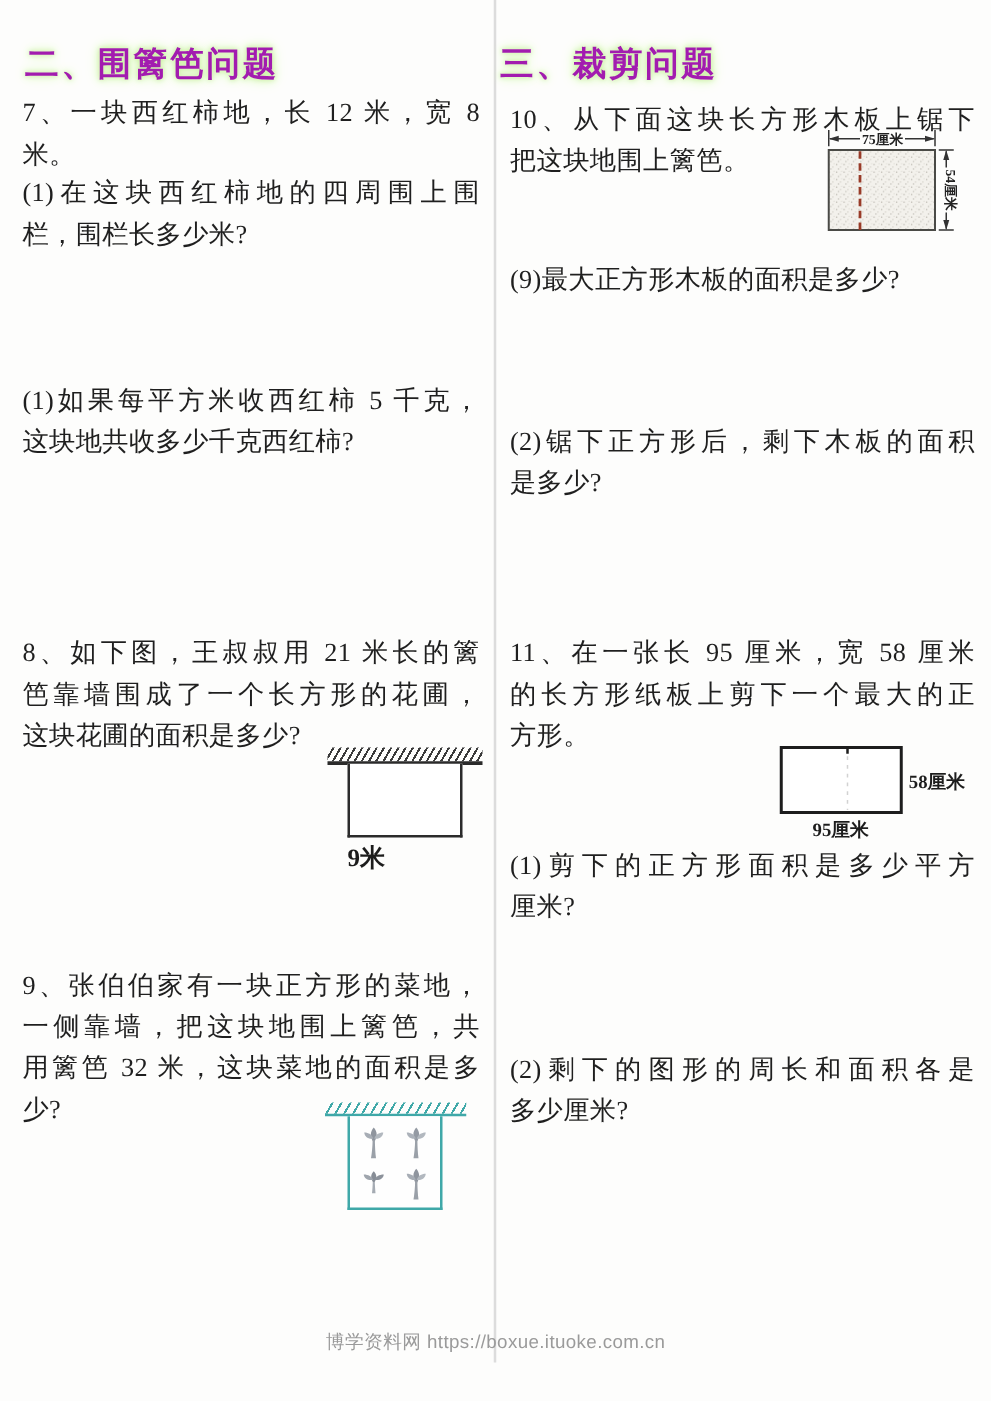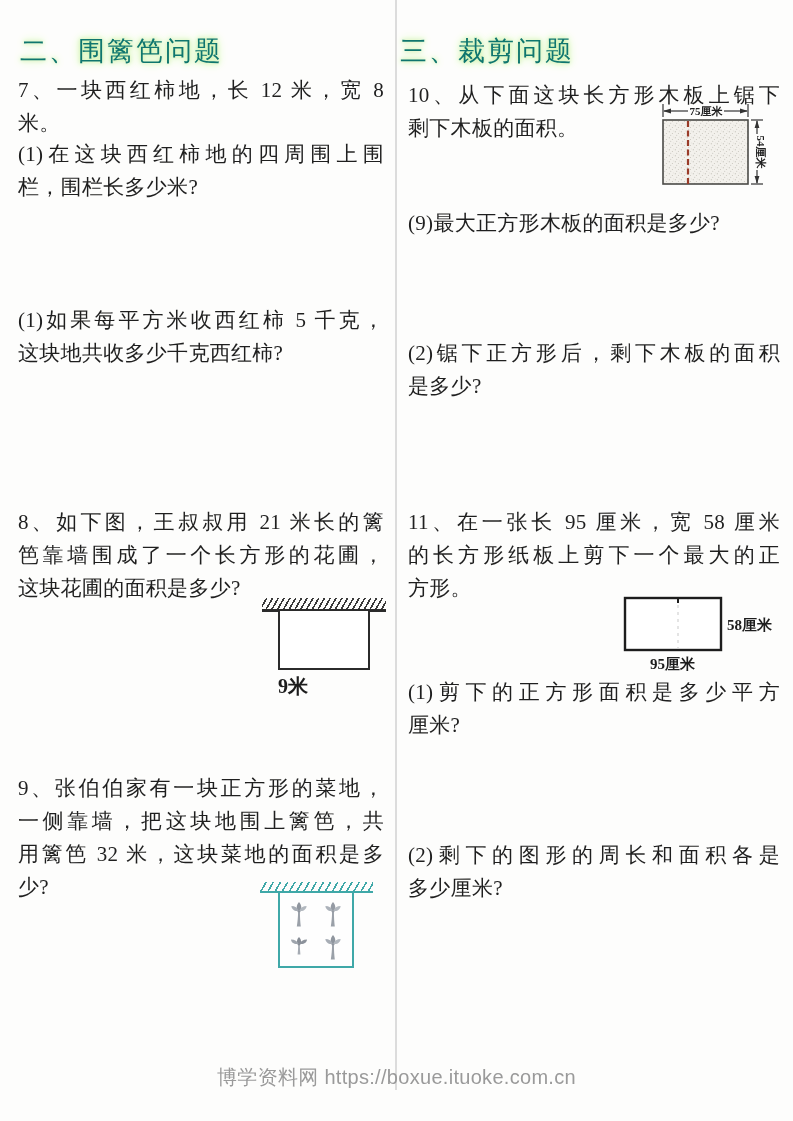--- a/index.html
+++ b/index.html
@@ -4,22 +4,22 @@
 <style>
   html,body { margin:0; padding:0; }
   body {
     width:793px; height:1121px; position:relative; overflow:hidden;
     background:#fdfdfc; color:#1f1f1f;
     font-family:"Liberation Serif", serif;
   }
   .page { position:absolute; inset:0; }
   .divider { position:absolute; background:#dcdcdc; width:1.5px; }
   .hdr {
-    position:absolute; font-size:27px; font-weight:400; letter-spacing:2px;
-    color:#0f766e;
+    position:absolute; font-size:27px; font-weight:700; letter-spacing:2px;
+    color:#a21caf;
     text-shadow:0 0 1px #eaffd5, 0 0 4px #c3ef97, 0 0 8px #d5f7b2, 0 0 12px #e4fccb;
     white-space:nowrap;
   }
   .txt { position:absolute; font-size:21px; line-height:33px; letter-spacing:0.3px; }
   .jline { text-align:justify; text-align-last:justify; }
   .lline { text-align:left; }
   
   .fig { position:absolute; }
   .hatch-dark {
     position:absolute; left:0; top:0; height:11px; width:100%;
@@ -35,21 +35,21 @@
     position:absolute; left:0; top:0; height:9px; width:100%;
     background:repeating-linear-gradient(120deg, transparent 0 4.6px, #3fa8a8 4.6px 6.2px);
   }
   .wall-teal { position:absolute; left:0; top:9px; width:100%; height:2px; background:#3fa8a8; }
   .square9 { position:absolute; left:18px; top:11px; width:76px; height:75px;
     border:2px solid #3fa8a8; border-top:none; background:#fefefe; box-sizing:border-box;
     display:grid; grid-template-columns:1fr 1fr; place-items:center; padding:4px 2px 2px; }
   .plant { width:24px; height:28px; }
   .footer {
     position:absolute; left:0; width:793px; text-align:center;
-    font-family:"Liberation Sans", sans-serif; font-size:20px; color:#9a9a9a;
+    font-family:"Liberation Sans", sans-serif; font-size:15px; color:#9a9a9a;
     letter-spacing:0.3px;
   }
   svg text { font-family:"Liberation Serif", serif; }
 </style>
 </head>
 <body>
 
 <div class="page">
 
   <div class="divider" style="left:395px; top:0; height:1090px;"></div>
@@ -119,21 +119,21 @@
         <path d="M13 11 C16.8 11.4 19.4 9 19.6 6 C16 6 13.4 7.8 12.4 10.8Z" fill="#b2b8bf"></path>
         <path d="M11.1 12 C11 17.5 10.5 22.5 9.8 26.5 L13.8 26.5 C13.2 22 13 17.5 12.9 12Z" fill="#9aa0a8"></path>
       </svg>
     </div>
   </div>
 
   <div class="hdr" style="left:400px; top:33px;">三、裁剪问题</div>
 
   <div class="txt" style="left:408px; top:79px; width:372px;">
     <div class="jline">10、从下面这块长方形木板上锯下</div>
-    <div class="lline">剩下木板的面积。</div>
+    <div class="lline">把这块地围上篱笆。</div>
   </div>
 
   <svg class="fig" style="left:650px; top:100px;" width="135" height="100" viewBox="0 0 135 100">
     <defs>
       <pattern id="speckle" width="6" height="6" patternUnits="userSpaceOnUse">
         <rect width="6" height="6" fill="#f3f1ec"></rect>
         <circle cx="1.3" cy="1.7" r="0.55" fill="#b3b0a7"></circle>
         <circle cx="4.4" cy="3.6" r="0.5" fill="#c2bfb5"></circle>
         <circle cx="2.8" cy="5.2" r="0.45" fill="#a8a59c"></circle>
         <circle cx="5.3" cy="0.9" r="0.4" fill="#cfccc3"></circle>

